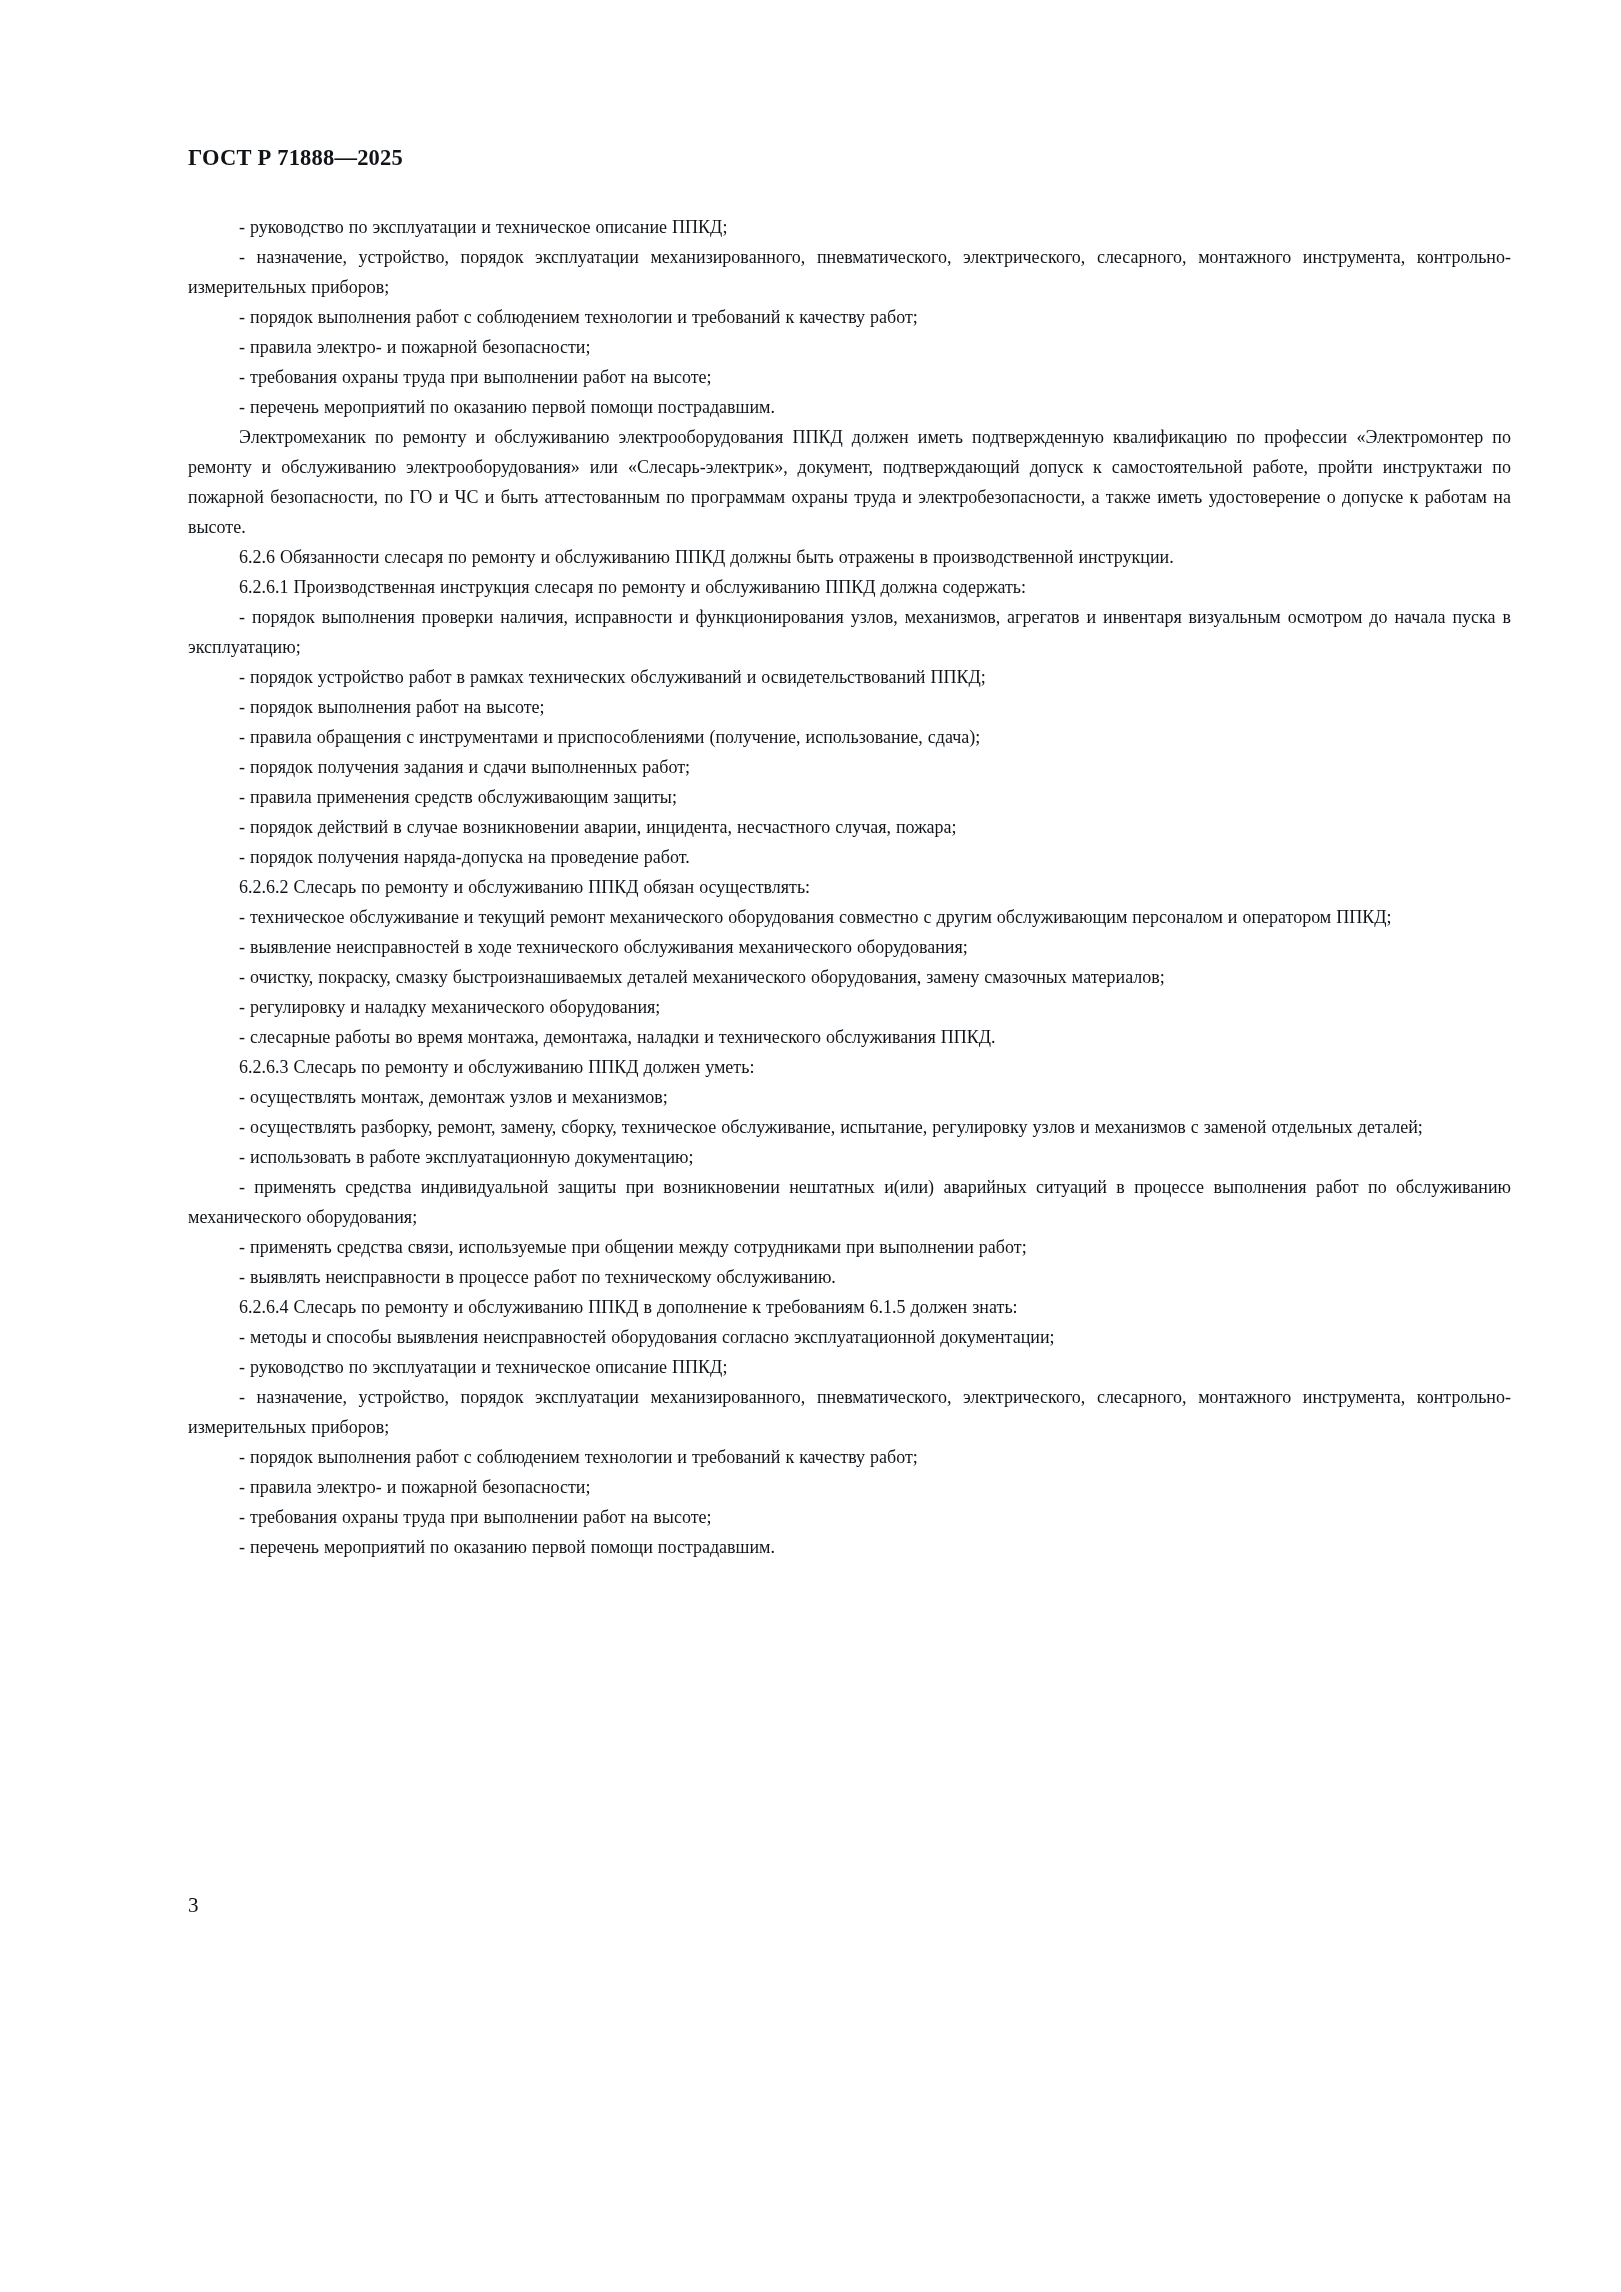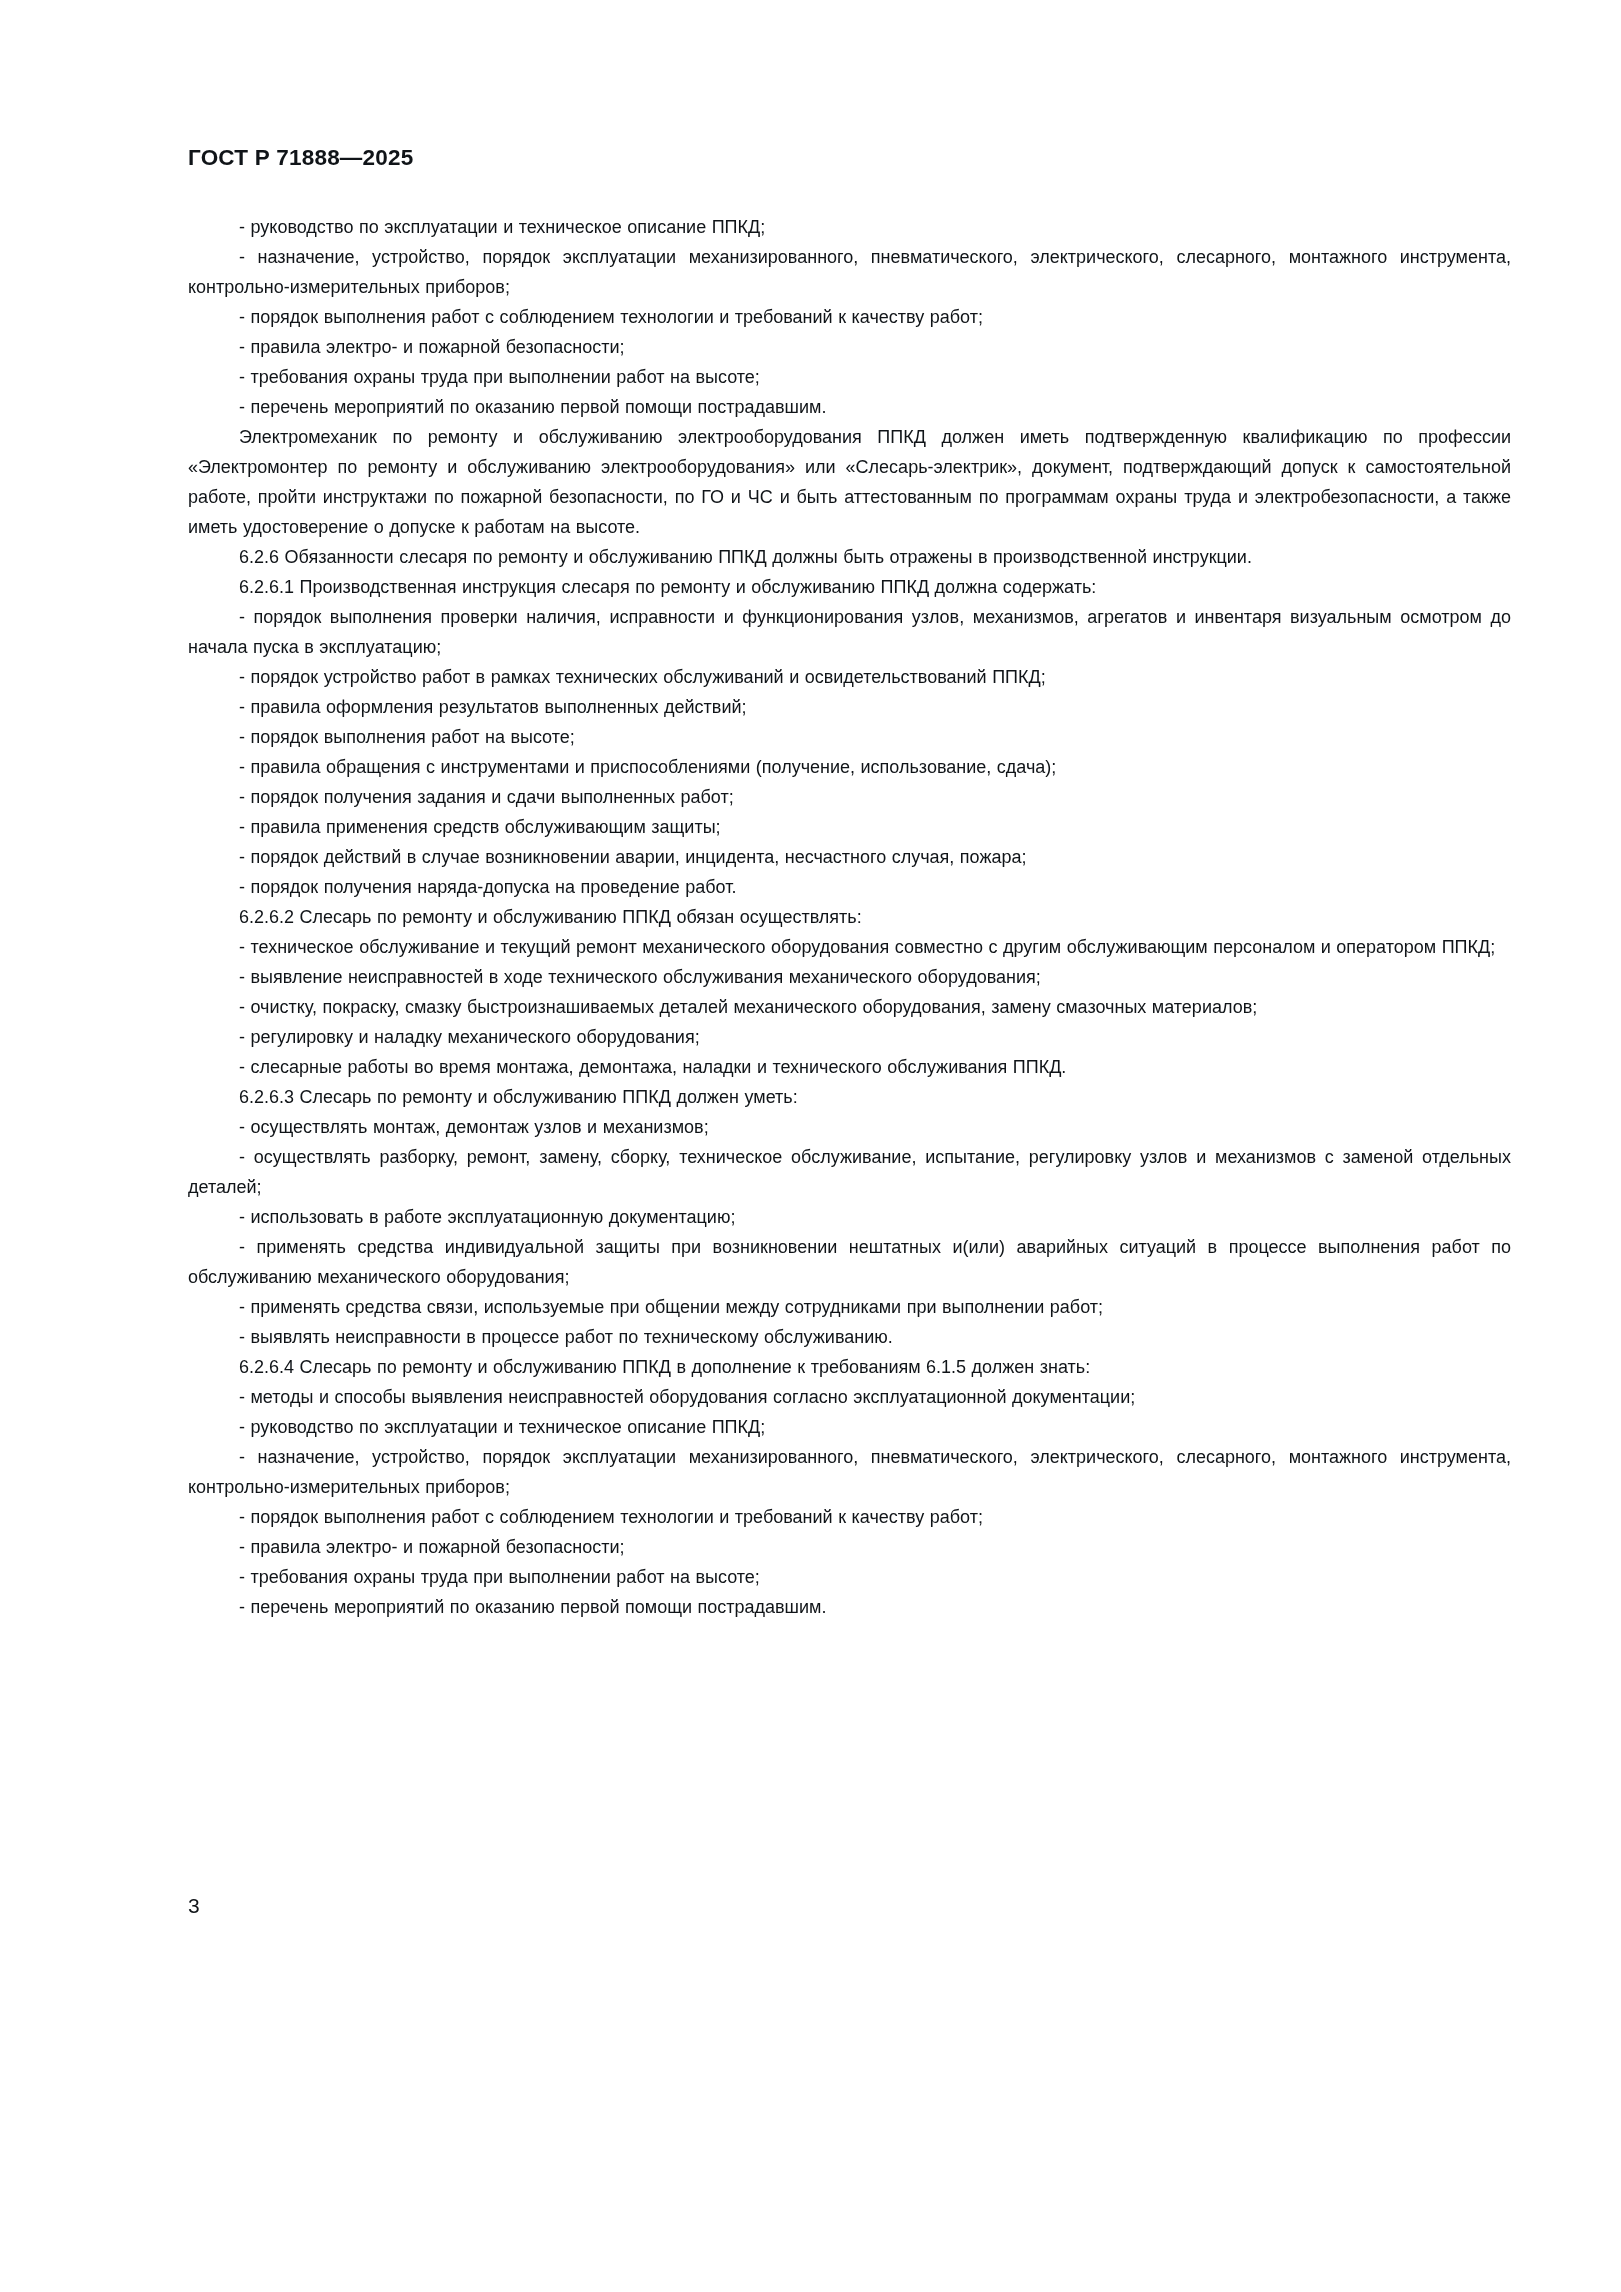--- a/index.html
+++ b/index.html
@@ -7,21 +7,21 @@
     padding: 0;
     background: #ffffff;
   }
   .page {
     position: relative;
     width: 1621px;
     height: 2241px;
     background: #ffffff;
     box-sizing: border-box;
     padding: 145px 110px 0 188px;
-    font-family: Liberation Sans, sans-serif;
+    font-family: Liberation Serif, serif;
     color: #101418;
     overflow: hidden;
   }
   .doc-header {
     font-size: 22.5px;
     font-weight: bold;
     letter-spacing: 0.2px;
     margin: 0 0 41px 0;
   }
   .content {
@@ -52,21 +52,20 @@
       <p class="para">- назначение, устройство, порядок эксплуатации механизированного, пневматического, электрического, слесарного, монтажного инструмента, контрольно-измерительных приборов;</p>
       <p class="para">- порядок выполнения работ с соблюдением технологии и требований к качеству работ;</p>
       <p class="para">- правила электро- и пожарной безопасности;</p>
       <p class="para">- требования охраны труда при выполнении работ на высоте;</p>
       <p class="para">- перечень мероприятий по оказанию первой помощи пострадавшим.</p>
       <p class="para">Электромеханик по ремонту и обслуживанию электрооборудования ППКД должен иметь подтвержденную квалификацию по профессии «Электромонтер по ремонту и обслуживанию электрооборудования» или «Слесарь-электрик», документ, подтверждающий допуск к самостоятельной работе, пройти инструктажи по пожарной безопасности, по ГО и ЧС и быть аттестованным по программам охраны труда и электробезопасности, а также иметь удостоверение о допуске к работам на высоте.</p>
       <p class="para">6.2.6 Обязанности слесаря по ремонту и обслуживанию ППКД должны быть отражены в производственной инструкции.</p>
       <p class="para">6.2.6.1 Производственная инструкция слесаря по ремонту и обслуживанию ППКД должна содержать:</p>
       <p class="para">- порядок выполнения проверки наличия, исправности и функционирования узлов, механизмов, агрегатов и инвентаря визуальным осмотром до начала пуска в эксплуатацию;</p>
       <p class="para">- порядок устройство работ в рамках технических обслуживаний и освидетельствований ППКД;</p>
-      <p class="para">- правила оформления результатов выполненных действий;</p>
       <p class="para">- порядок выполнения работ на высоте;</p>
       <p class="para">- правила обращения с инструментами и приспособлениями (получение, использование, сдача);</p>
       <p class="para">- порядок получения задания и сдачи выполненных работ;</p>
       <p class="para">- правила применения средств обслуживающим защиты;</p>
       <p class="para">- порядок действий в случае возникновении аварии, инцидента, несчастного случая, пожара;</p>
       <p class="para">- порядок получения наряда-допуска на проведение работ.</p>
       <p class="para">6.2.6.2 Слесарь по ремонту и обслуживанию ППКД обязан осуществлять:</p>
       <p class="para">- техническое обслуживание и текущий ремонт механического оборудования совместно с другим обслуживающим персоналом и оператором ППКД;</p>
       <p class="para">- выявление неисправностей в ходе технического обслуживания механического оборудования;</p>
       <p class="para">- очистку, покраску, смазку быстроизнашиваемых деталей механического оборудования, замену смазочных материалов;</p>

